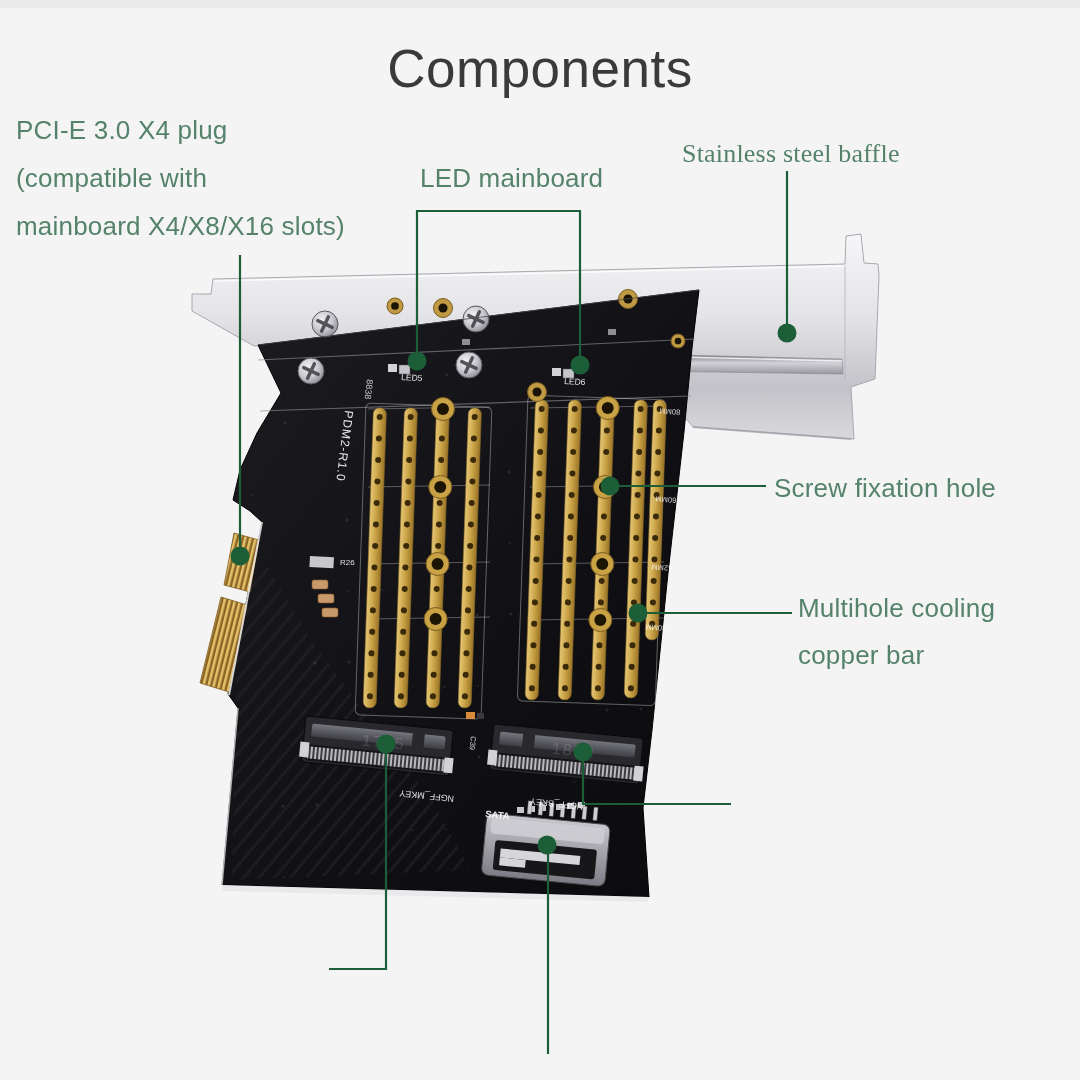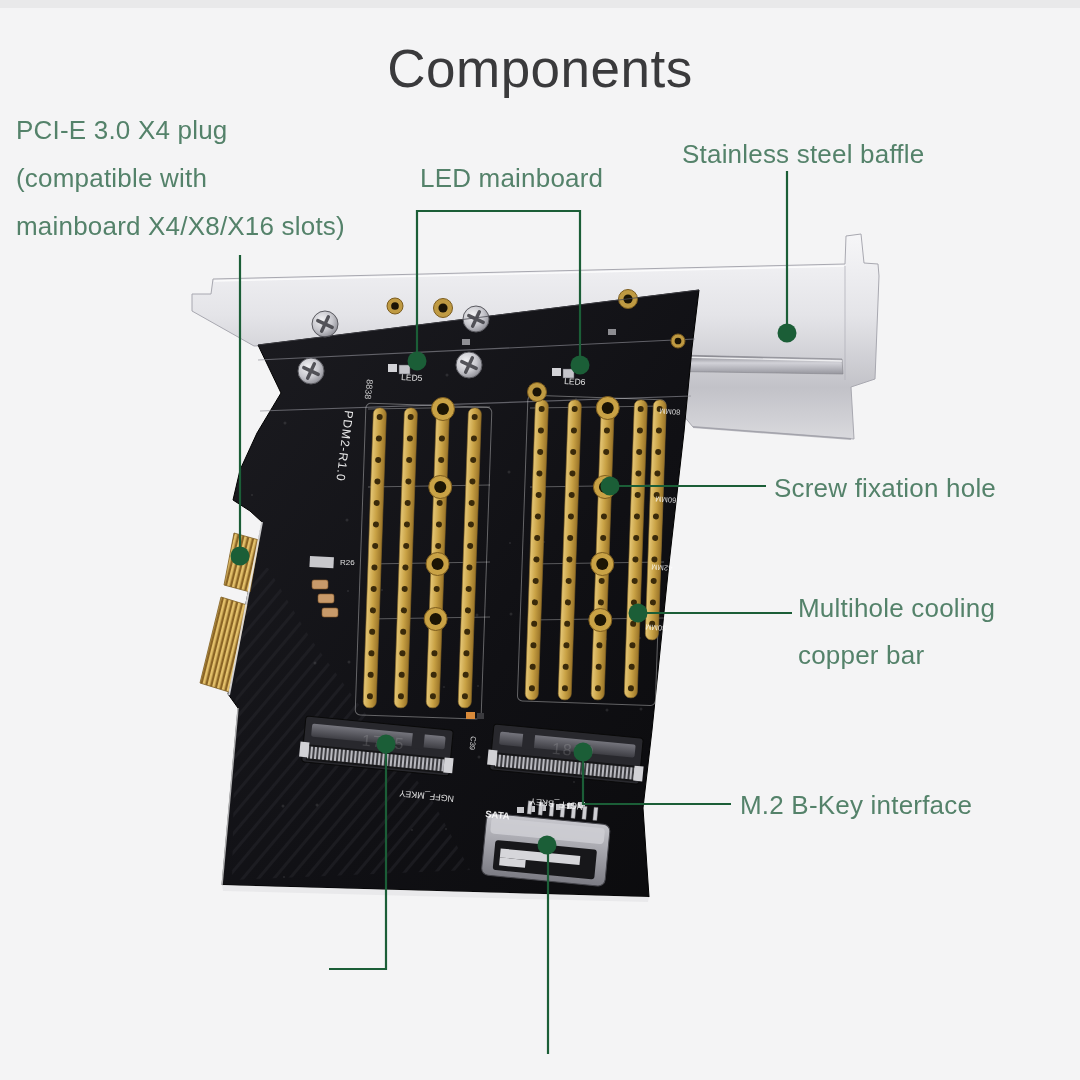--- a/index.html
+++ b/index.html
@@ -10,21 +10,21 @@
   .title{
     position:absolute;top:30px;left:0;right:0;text-align:center;
     font-size:53px;font-weight:400;color:#3a3a3c;letter-spacing:.5px;
   }
   .callout{
     position:absolute;color:#54826a;font-size:26px;font-weight:400;
     line-height:40px;white-space:pre-line;letter-spacing:.2px;
   }
   .co-pcie{left:16px;top:98px;line-height:48px;}
   .co-led{left:420px;top:150px;}
-  .co-baffle{left:682px;top:126px;}
+  .co-baffle{left:682px;top:126px;font-family:Liberation Serif, serif;}
   .co-screw{left:774px;top:460px;}
   .co-copper{left:798px;top:577px;line-height:47px;}
   .co-bkey{left:740px;top:777px;}
   .co-mkey{left:62px;top:940px;}
   svg{position:absolute;left:0;top:0;font-family:"Liberation Sans",sans-serif;}
 </style>
 </head>
 <body>
 
 <div class="canvas">
@@ -487,14 +487,13 @@
   </svg>
 
   <div class="callout co-pcie">PCI-E 3.0 X4 plug
 (compatible with
 mainboard X4/X8/X16 slots)</div>
   <div class="callout co-led">LED mainboard</div>
   <div class="callout co-baffle">Stainless steel baffle</div>
   <div class="callout co-copper">Multihole cooling
 copper bar</div>
   <div class="callout co-screw">Screw fixation hole</div>
-  <div class="callout co-bkey">M.2 B-Key interface</div>
 </div>
 
 </body></html>

